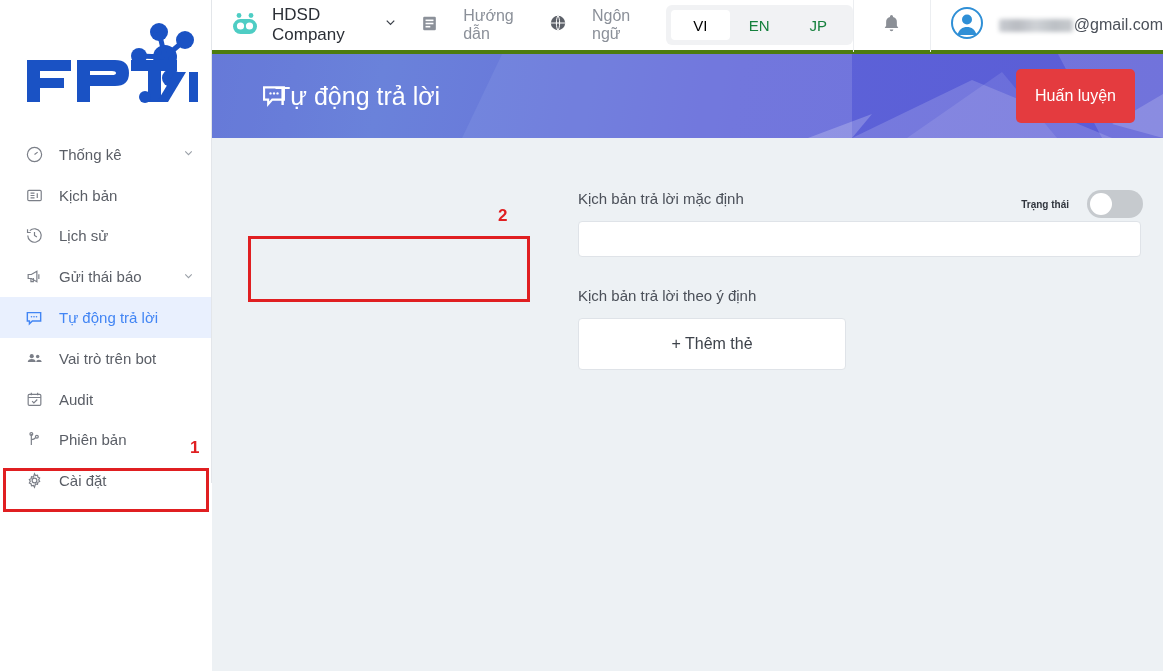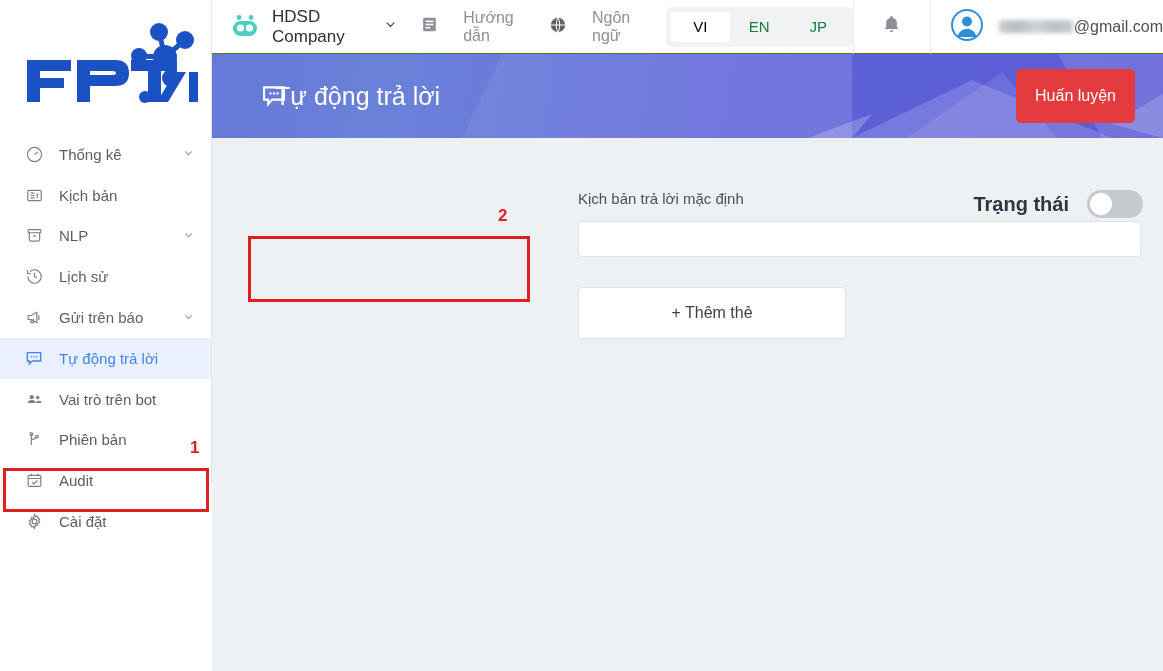--- a/index.html
+++ b/index.html
@@ -65,21 +65,21 @@
     font-weight: 600;
     font-family: "Liberation Sans", sans-serif;
   }
 
   
   .topbar {
     position: absolute; left: 212px; top: 0;
     width: 951px; height: 54px;
     background: #ffffff;
     display: flex; align-items: center;
-    border-bottom: 1px solid #4d7c0f;
+    border-bottom: 4px solid #4d7c0f;
   }
   .bot-icon { margin-left: 18px; display:flex; align-items:center; }
   .company {
     margin-left: 12px;
     font-size: 17px; color: #2b2f36; font-weight: 500;
     display: flex; align-items: center; gap: 8px;
     cursor: pointer;
   }
   .hdr-link {
     display: flex; align-items: center; gap: 24px;
@@ -181,21 +181,21 @@
     border-radius: 4px;
     font-size: 16px; color: #3d424a;
     cursor: pointer;
     display:flex; align-items:center; justify-content:center;
     font-family: "Liberation Sans", sans-serif;
   }
   .status-row {
     position: absolute; right: 0; top: 0;
     display:flex; align-items:center; gap: 18px;
   }
-  .status-lbl { font-size: 20px; color: #31363e; font-weight: 600; margin-left: 33px; }
+  .status-lbl { font-size: 10px; color: #31363e; font-weight: 600; margin-left: 33px; }
   .toggle {
     width: 56px; height: 28px;
     background: #c6cace;
     border-radius: 14px;
     position: relative;
     cursor: pointer;
   }
   .toggle .knob {
     position:absolute; left: 3px; top: 3px;
     width: 22px; height: 22px;
@@ -264,56 +264,41 @@
       <div class="nav-item">
         <span class="ico">
           <svg width="19" height="19" viewBox="0 0 24 24" fill="none" stroke="currentColor" stroke-width="1.5">
             <rect x="3.5" y="5.5" width="17" height="13" rx="1.5"></rect>
               <path d="M7 9h5M7 12h5M7 15h5M15.5 9v6"></path>
           </svg>
         </span>
         <span class="lbl">Kịch bản</span>
       </div>
 
-      <div class="nav-item">
-        <span class="ico">
-          <svg width="19" height="19" viewBox="0 0 24 24" fill="none" stroke="currentColor" stroke-width="1.5">
-            <rect x="4" y="4.5" width="16" height="4" rx="1"></rect>
-              <path d="M5.5 8.5v9a1.5 1.5 0 0 0 1.5 1.5h10a1.5 1.5 0 0 0 1.5-1.5v-9"></path>
-              <path d="M10 12.5h4"></path>
-          </svg>
-        </span>
-        <span class="lbl">NLP</span>
-        <span class="chev">
-          <svg width="13" height="13" viewBox="0 0 24 24" fill="none" stroke="currentColor" stroke-width="2">
-              <path d="M6 9l6 6 6-6"></path>
-            </svg>
-        </span>
-      </div>
 
       <div class="nav-item">
         <span class="ico">
           <svg width="19" height="19" viewBox="0 0 24 24" fill="none" stroke="currentColor" stroke-width="1.5">
             <path d="M3.5 12a8.5 8.5 0 1 0 2.6-6.1"></path>
               <path d="M3.2 4.2v4h4"></path>
               <path d="M12 7.6V12l3 2"></path>
           </svg>
         </span>
         <span class="lbl">Lịch sử</span>
       </div>
 
       <div class="nav-item">
         <span class="ico">
           <svg width="19" height="19" viewBox="0 0 24 24" fill="none" stroke="currentColor" stroke-width="1.5">
             <path d="M4 9.5h4l7-4v13l-7-4H4z"></path>
               <path d="M17.5 9v6"></path>
               <path d="M7.5 14v4.5h3V14"></path>
           </svg>
         </span>
-        <span class="lbl">Gửi trên báo</span>
+        <span class="lbl">Gửi thái báo</span>
         <span class="chev">
           <svg width="13" height="13" viewBox="0 0 24 24" fill="none" stroke="currentColor" stroke-width="2">
               <path d="M6 9l6 6 6-6"></path>
             </svg>
         </span>
       </div>
 
 
 
       <div class="nav-item active">
@@ -336,38 +321,38 @@
             <path d="M3.5 16.5c0-2.4 2.2-3.8 5-3.8s5 1.4 5 3.8z"></path>
             <path d="M14.2 16.5c0-1.9 1.5-3 3.4-3s3.4 1.1 3.4 3z"></path>
           </svg>
         </span>
         <span class="lbl">Vai trò trên bot</span>
       </div>
 
       <div class="nav-item">
         <span class="ico">
           <svg width="19" height="19" viewBox="0 0 24 24" fill="none" stroke="currentColor" stroke-width="1.5">
+            <rect x="4" y="5.5" width="16" height="14" rx="1.5"></rect>
+              <path d="M4 9.5h16M8 3.5v3M16 3.5v3"></path>
+            <path d="M9 14l2.2 2.2L15.5 12"></path>
+          </svg>
+        </span>
+        <span class="lbl">Audit</span>
+      </div>
+
+      <div class="nav-item">
+        <span class="ico">
+          <svg width="19" height="19" viewBox="0 0 24 24" fill="none" stroke="currentColor" stroke-width="1.5">
             <path d="M8 5v14"></path>
               <circle cx="8" cy="5" r="1.8"></circle>
               <circle cx="15" cy="8.5" r="1.8"></circle>
             <path d="M13.4 9.6c-1.5 2.2-3.4 2.6-5.4 2.6"></path>
           </svg>
         </span>
         <span class="lbl">Phiên bản</span>
-      </div>
-
-      <div class="nav-item">
-        <span class="ico">
-          <svg width="19" height="19" viewBox="0 0 24 24" fill="none" stroke="currentColor" stroke-width="1.5">
-            <rect x="4" y="5.5" width="16" height="14" rx="1.5"></rect>
-              <path d="M4 9.5h16M8 3.5v3M16 3.5v3"></path>
-            <path d="M9 14l2.2 2.2L15.5 12"></path>
-          </svg>
-        </span>
-        <span class="lbl">Audit</span>
       </div>
 
       <div class="nav-item">
         <span class="ico">
           <svg width="19" height="19" viewBox="0 0 24 24" fill="none" stroke="currentColor" stroke-width="1.5">
             <circle cx="12" cy="12" r="3"></circle>
             <path d="M12 3.5l1.3 2.2 2.5-.5.4 2.5 2.3 1.1-1.2 2.2 1.2 2.2-2.3 1.1-.4 2.5-2.5-.5L12 20.5l-1.3-2.2-2.5.5-.4-2.5-2.3-1.1L6.7 13l-1.2-2.2 2.3-1.1.4-2.5 2.5.5z"></path>
           </svg>
         </span>
         <span class="lbl">Cài đặt</span>
@@ -495,17 +480,18 @@
         <span class="status-lbl">Trạng thái</span>
         <div class="toggle">
           <div class="knob"></div>
         </div>
       </div>
 
       <input class="text-input" type="text" value="" style="">
 
       <div class="spacer-28"></div>
 
+      <div class="field-label">Kịch bản trả lời theo ý định</div>
       <button class="ghost-btn">+ Thêm thẻ</button>
     </div>
 
   </div>
 </div>
 
 </body></html>

